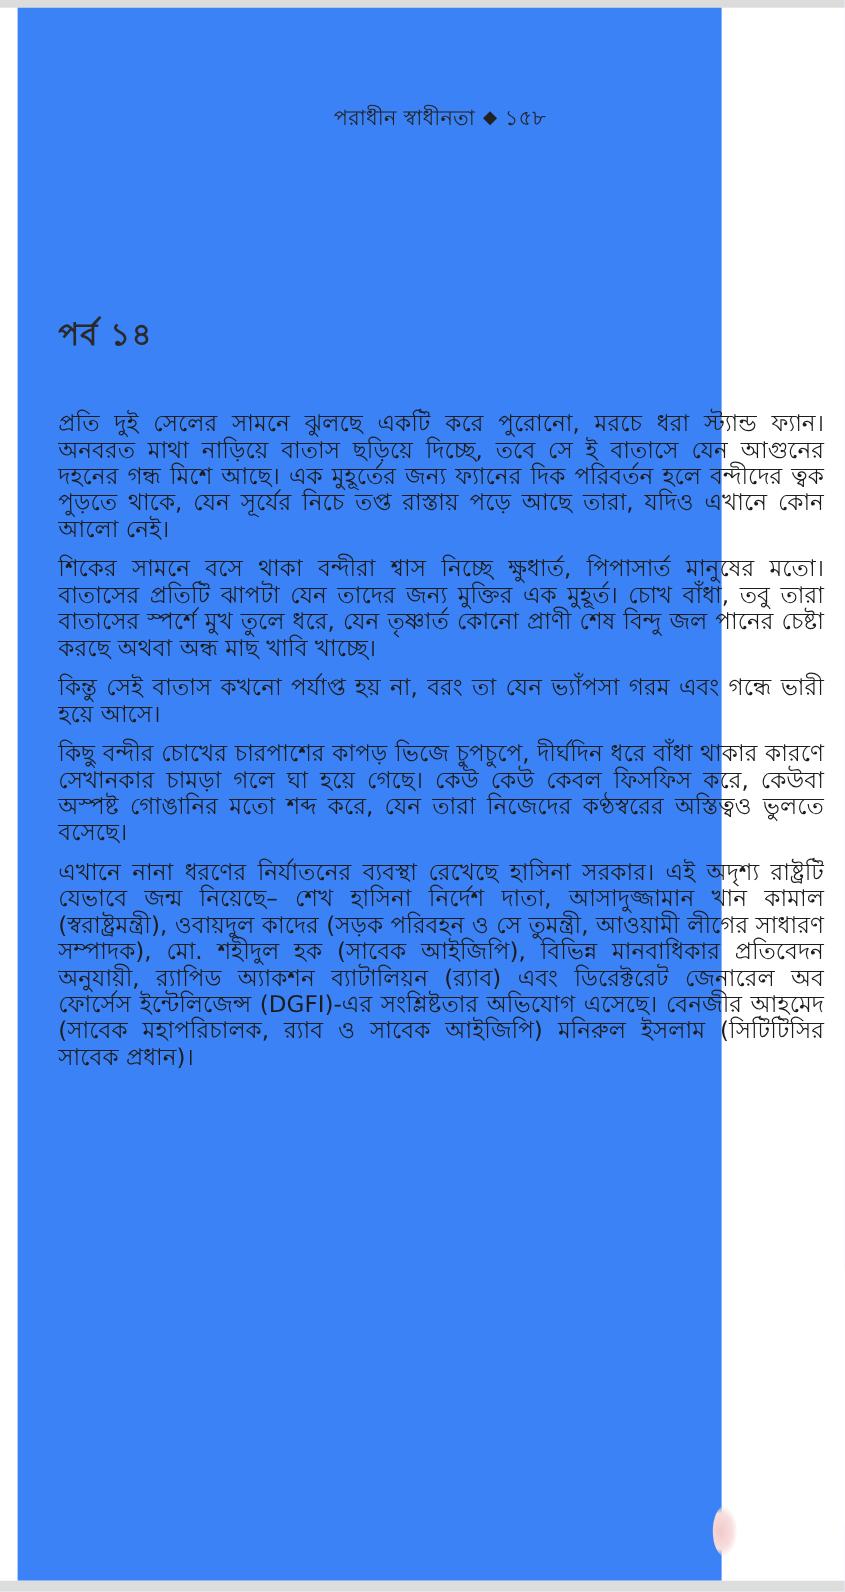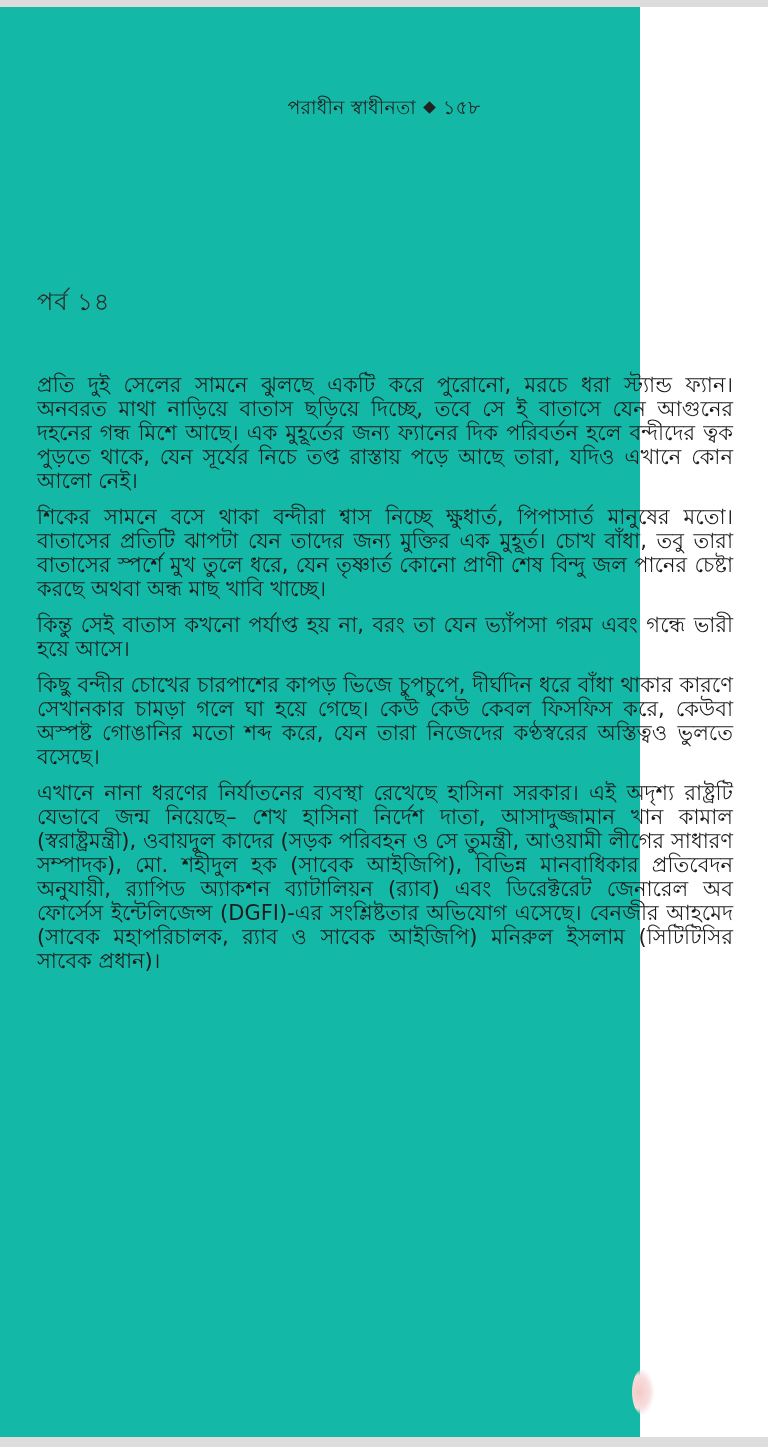--- a/index.html
+++ b/index.html
@@ -22,23 +22,23 @@
       background: #dcdcdc;
     }
     .bottom-bar {
       position: absolute;
       left: 0; bottom: 0;
       width: 768px; height: 10px;
       background: #dddddd;
     }
     .page {
       position: absolute;
-      left: 0; top: 7px;
+      left: 16px; top: 7px;
       width: 640px; height: 1430px;
-      background: #14b8a6;
+      background: #3b82f6;
     }
     .running-header {
       position: absolute;
       top: 86px;
       left: 0;
       width: 768px;
       text-align: center;
       font-size: 19px;
       color: #222;
       letter-spacing: 0.2px;
@@ -48,22 +48,22 @@
       width: 9px; height: 9px;
       background: #222;
       transform: rotate(45deg);
       margin: 0 9px 2px 9px;
       vertical-align: middle;
     }
     .chapter-title {
       position: absolute;
       top: 276px;
       left: 37px;
-      font-size: 24px;
-      font-weight: normal;
+      font-size: 28px;
+      font-weight: bold;
       color: #2a2a2a;
       letter-spacing: 1px;
     }
     .body-text {
       position: absolute;
       top: 366px;
       left: 37px;
       width: 696px;
       font-size: 21px;
       line-height: 24px;

